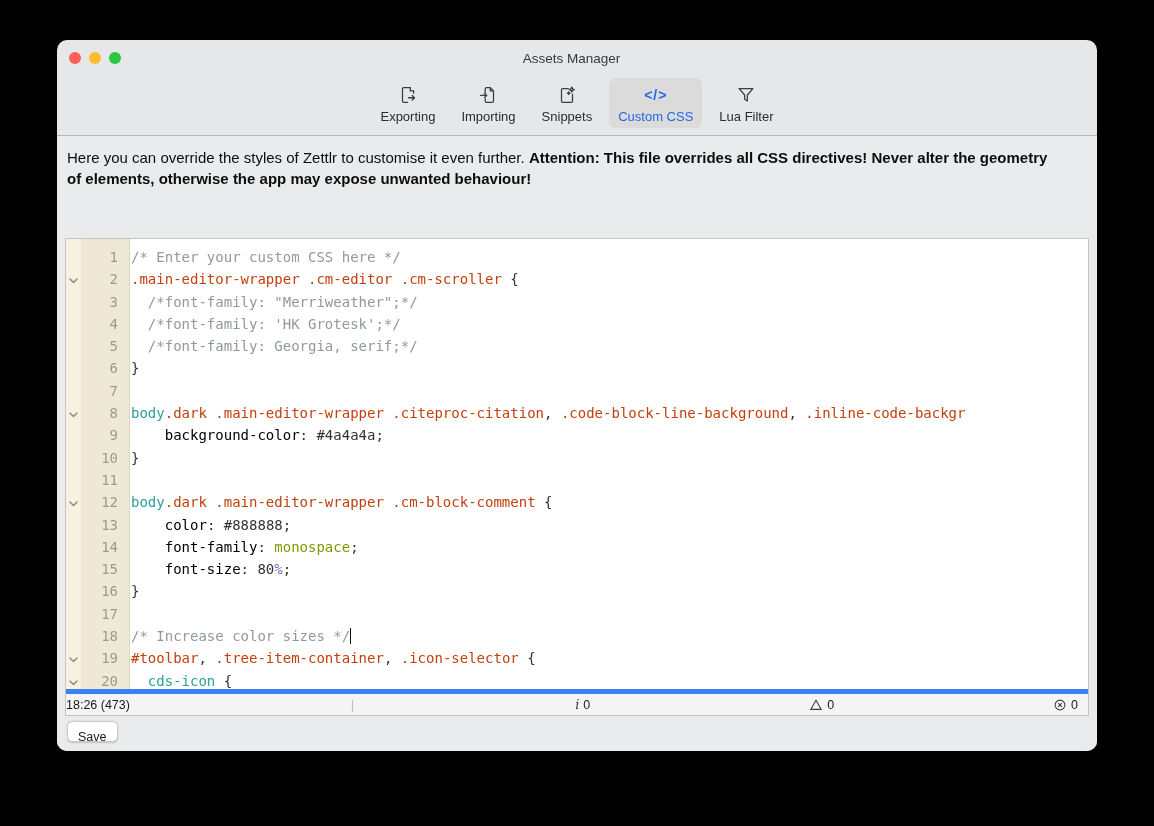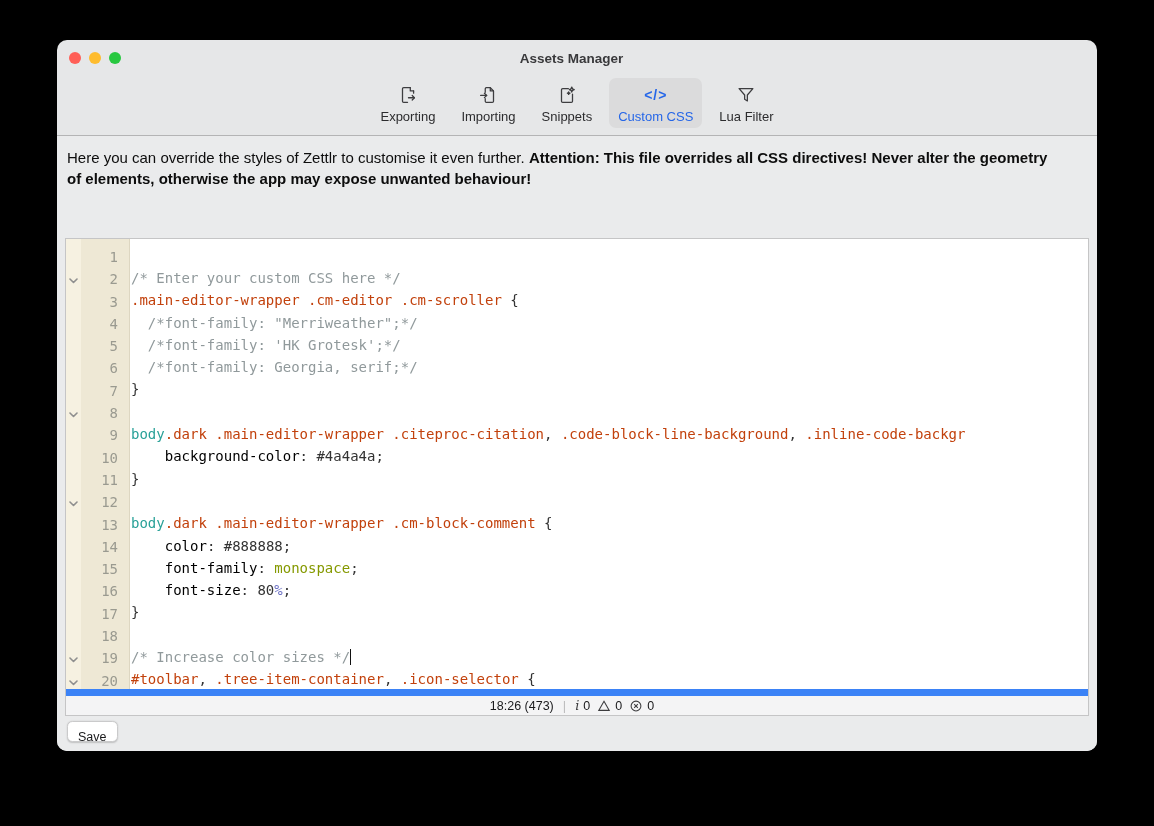--- a/index.html
+++ b/index.html
@@ -12,21 +12,21 @@
     box-shadow:0 18px 50px rgba(0,0,0,.6);
   }
 
   
   .titlebar { position:relative; height:36px; }
   .traffic { position:absolute; left:12px; top:12px; display:flex; gap:8px; }
   .light { width:12px; height:12px; border-radius:50%; }
   .title {
     position:absolute; left:0; right:11px; top:0; height:36px;
     display:flex; align-items:center; justify-content:center;
-    font-size:13.5px; font-weight:bold; color:#39393b;
+    font-size:13.5px; font-weight:normal; color:#39393b;
   }
 
   
   .toolbar { display:flex; justify-content:center; align-items:flex-start; gap:8px; padding:2px 0 7px 0; }
   .tab {
     display:flex; flex-direction:column; align-items:center; gap:3px;
     padding:5px 9px 4px 9px; border-radius:7px; cursor:default;
   }
   .tab.selected { background:#dbdbdc; }
   .tab .icn { height:23px; display:flex; align-items:center; justify-content:center; color:#3e3e40; }
@@ -54,34 +54,34 @@
     font-family:"DejaVu Sans Mono","Liberation Mono",monospace; font-size:14px; }
   .gutter-bg {
     position:absolute; left:0; top:0; bottom:0; width:64px;
     background:#eee8d5; border-right:1px solid #ddd6c1;
   }
   .gutter-bg .foldcol { position:absolute; left:0; top:0; bottom:0; width:15px; background:#f6f1e1; }
   .line { position:relative; display:flex; height:22.3px; line-height:22.3px; white-space:pre; }
   .line .fold { width:15px; text-align:center; color:#8f8f8f; }
   .line .fold svg { stroke:#8f8f8f; fill:none; stroke-width:1.6; stroke-linecap:round; stroke-linejoin:round; }
   .line .ln { width:43px; text-align:right; padding-right:6px; color:#9a9a90; }
-  .line .code { padding-left:7px; color:#333;margin-top:21px; }
+  .line .code { padding-left:7px; color:#333; }
   .tok-com { color:#90999b; }
   .tok-sel { color:#c2410c; }
   .tok-tag { color:#2aa198; }
   .tok-prop { color:#000000; }
   .tok-val { color:#859900; }
   .tok-unit { color:#6c71c4; }
   .tok-def { color:#333333; }
   .caret { display:inline-block; width:1px; height:16px; background:#111; vertical-align:-3px; }
 
   
   .statusbar {
-    height:26px; border-top:7px solid #3b82f6; background:#f4f4f5;
-    display:flex; align-items:center; justify-content:center;
+    height:26px; border-top:5px solid #3b82f6; background:#f4f4f5;
+    display:flex; align-items:center; justify-content:space-between;
     padding-right:10px; gap:7px; font-size:12.5px; color:#1b1b1d;
   }
   .sb-sep { color:#bdbdbe; font-size:13px; padding:0 2px; }
   .sb-item { display:flex; align-items:center; gap:4px; }
   .sb-item svg { stroke:#3c3c3e; fill:none; stroke-width:1.2; }
   .info-glyph { font-family:"DejaVu Serif",serif; font-style:italic; font-size:13px; color:#3c3c3e; }
 
   
   .save-btn {
     position:absolute; left:10px; top:681px; height:21px; padding:8px 10px;

